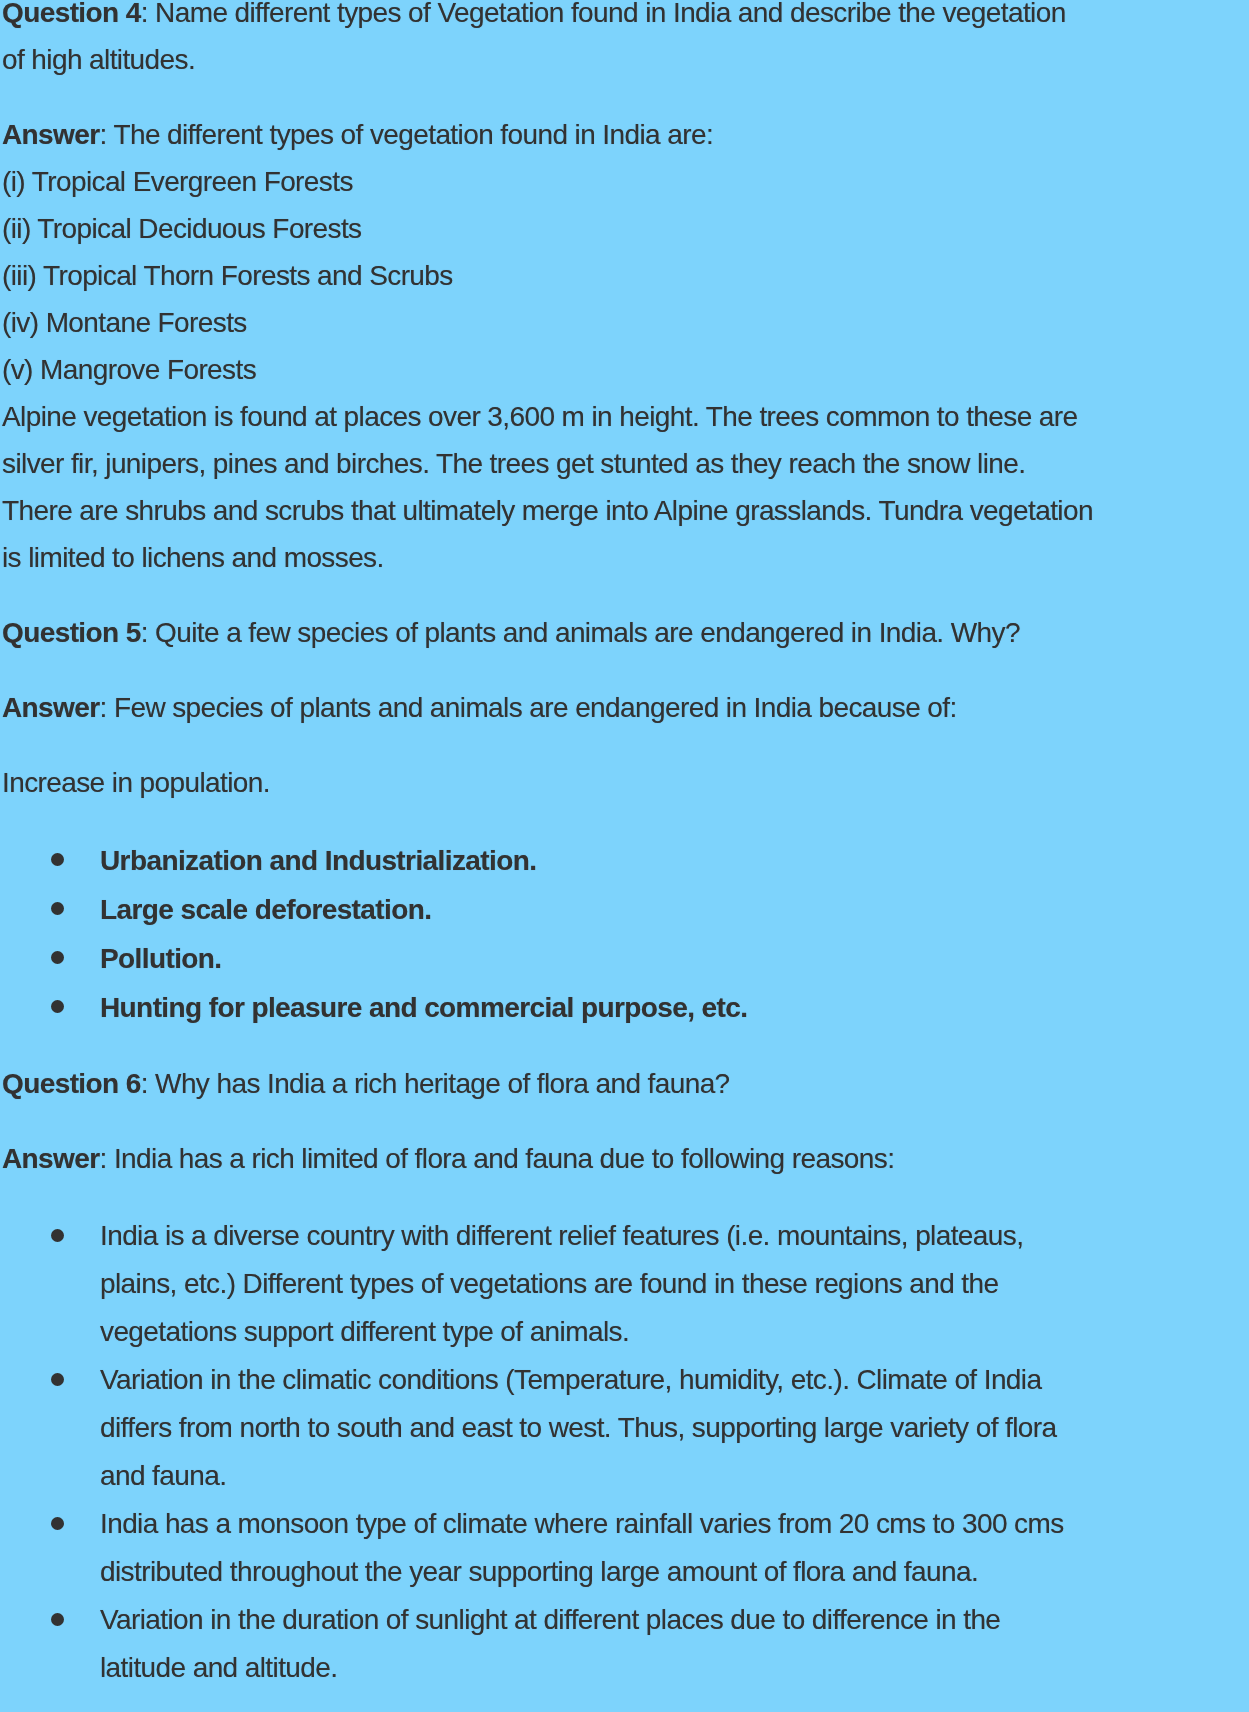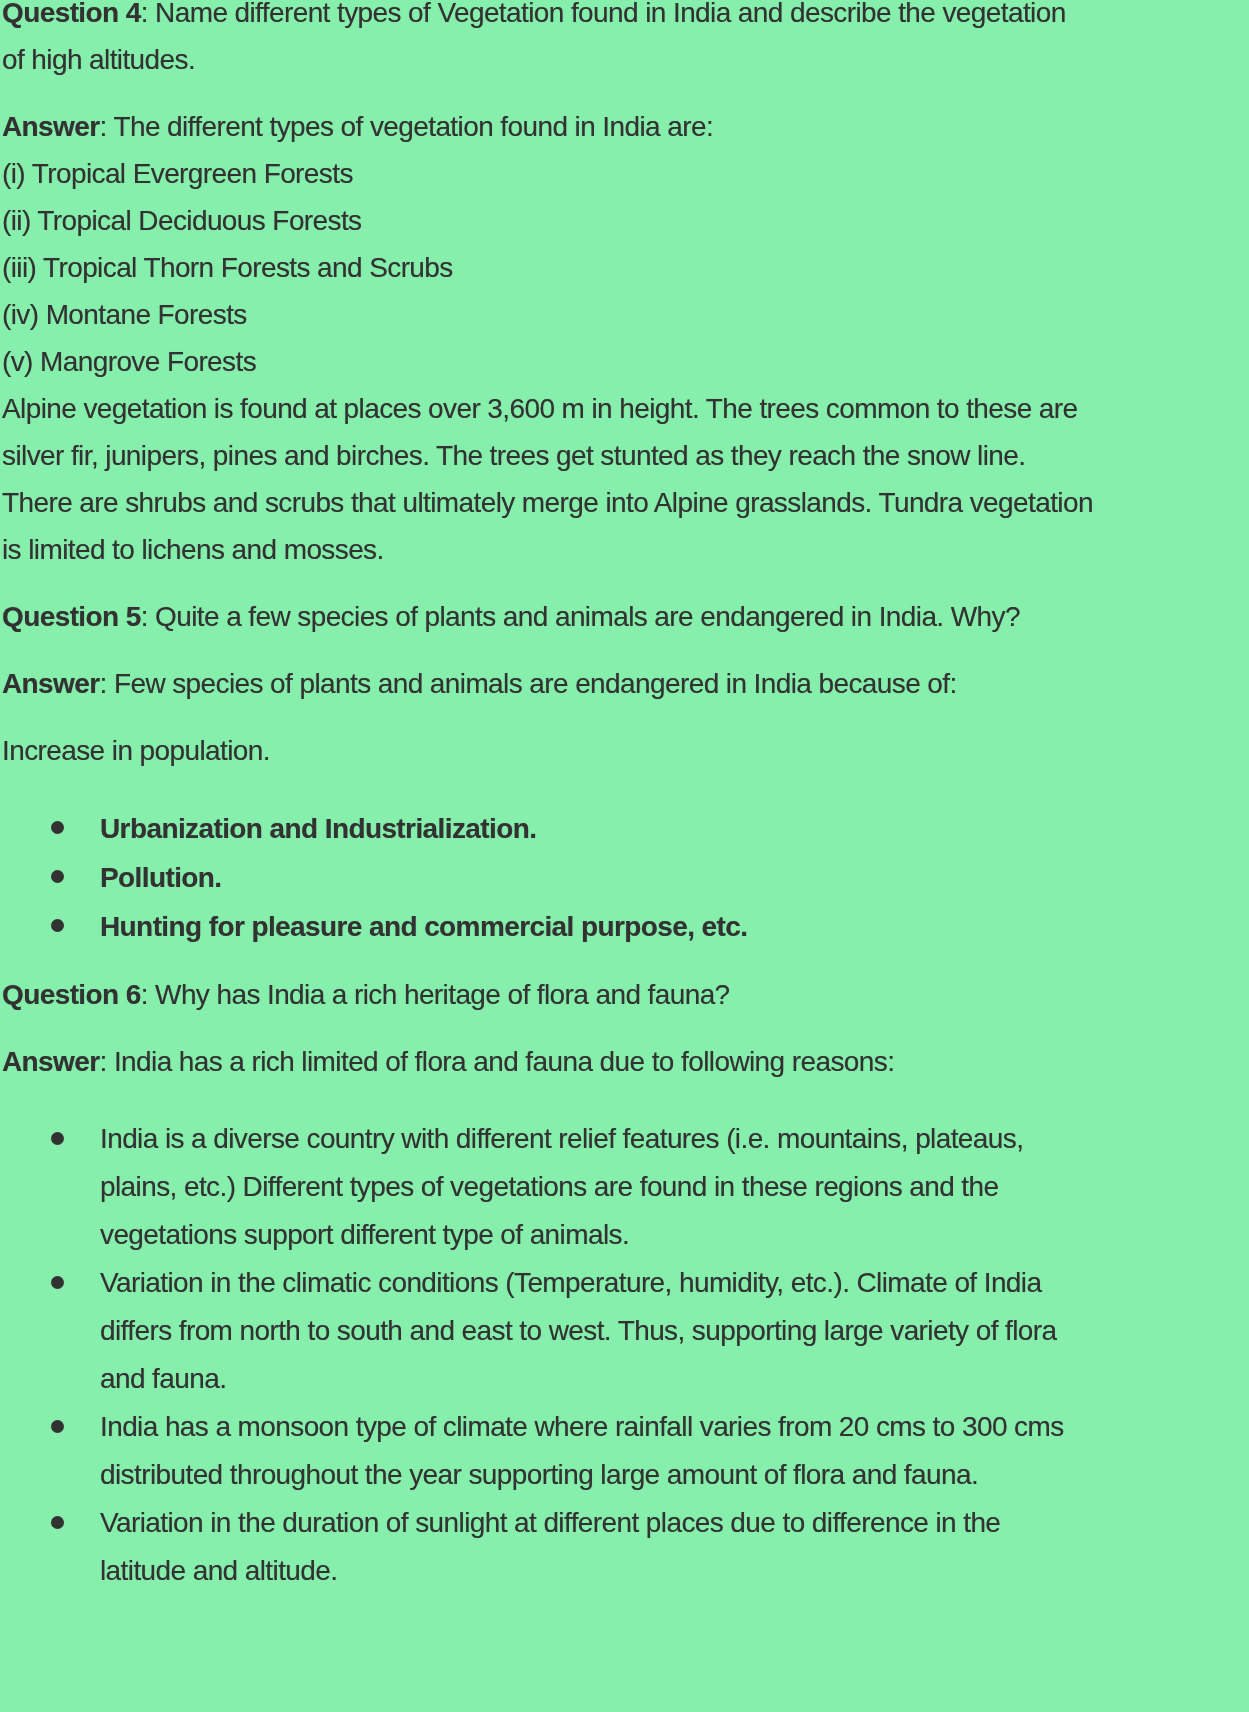--- a/index.html
+++ b/index.html
@@ -1,28 +1,28 @@
 <!DOCTYPE html>
 <html><head>
 <meta charset="utf-8">
 <style>
   html,body{margin:0;padding:0;background:#ffffff;}
   .page{
-    width:1249px;height:1712px;background:#86efac;overflow:hidden;position:relative;
+    width:1249px;height:1712px;background:#7dd3fc;overflow:hidden;position:relative;
   }
   .content{
     position:relative;top:-11px;padding-left:2px;
     font-family:"Liberation Sans","DejaVu Sans",sans-serif;
     font-size:28px;line-height:47px;letter-spacing:-0.6px;
     color:#323232;
     text-shadow:0 0 0.7px rgba(50,50,50,0.42);
   }
   .line{white-space:nowrap;}
   .lbl{font-weight:bold;}
-  .blk{margin-top:20px;}
+  .blk{margin-top:28px;}
   .blk-first{margin-top:0;}
   .blist{margin-top:30px;}
   .blist-1{line-height:49px;font-weight:bold;}
   .blist-2{line-height:48px;}
   .li{position:relative;padding-left:98px;}
   .dot{
     position:absolute;left:49px;top:17px;width:13px;height:13px;
     border-radius:50%;background:#323232;
   }
 </style>
@@ -62,20 +62,24 @@
       <div class="line">Increase in population.</div>
     </div>
 
     <div class="blist blist-1">
       <div class="li">
         <span class="dot"></span>
         <div class="line">Urbanization and Industrialization.</div>
       </div>
       <div class="li">
         <span class="dot"></span>
+        <div class="line">Large scale deforestation.</div>
+      </div>
+      <div class="li">
+        <span class="dot"></span>
         <div class="line">Pollution.</div>
       </div>
       <div class="li">
         <span class="dot"></span>
         <div class="line">Hunting for pleasure and commercial purpose, etc.</div>
       </div>
     </div>
 
     <div class="blk">
       <div class="line"><span class="lbl">Question 6</span><span>: Why has India a rich heritage of flora and fauna?</span></div>

